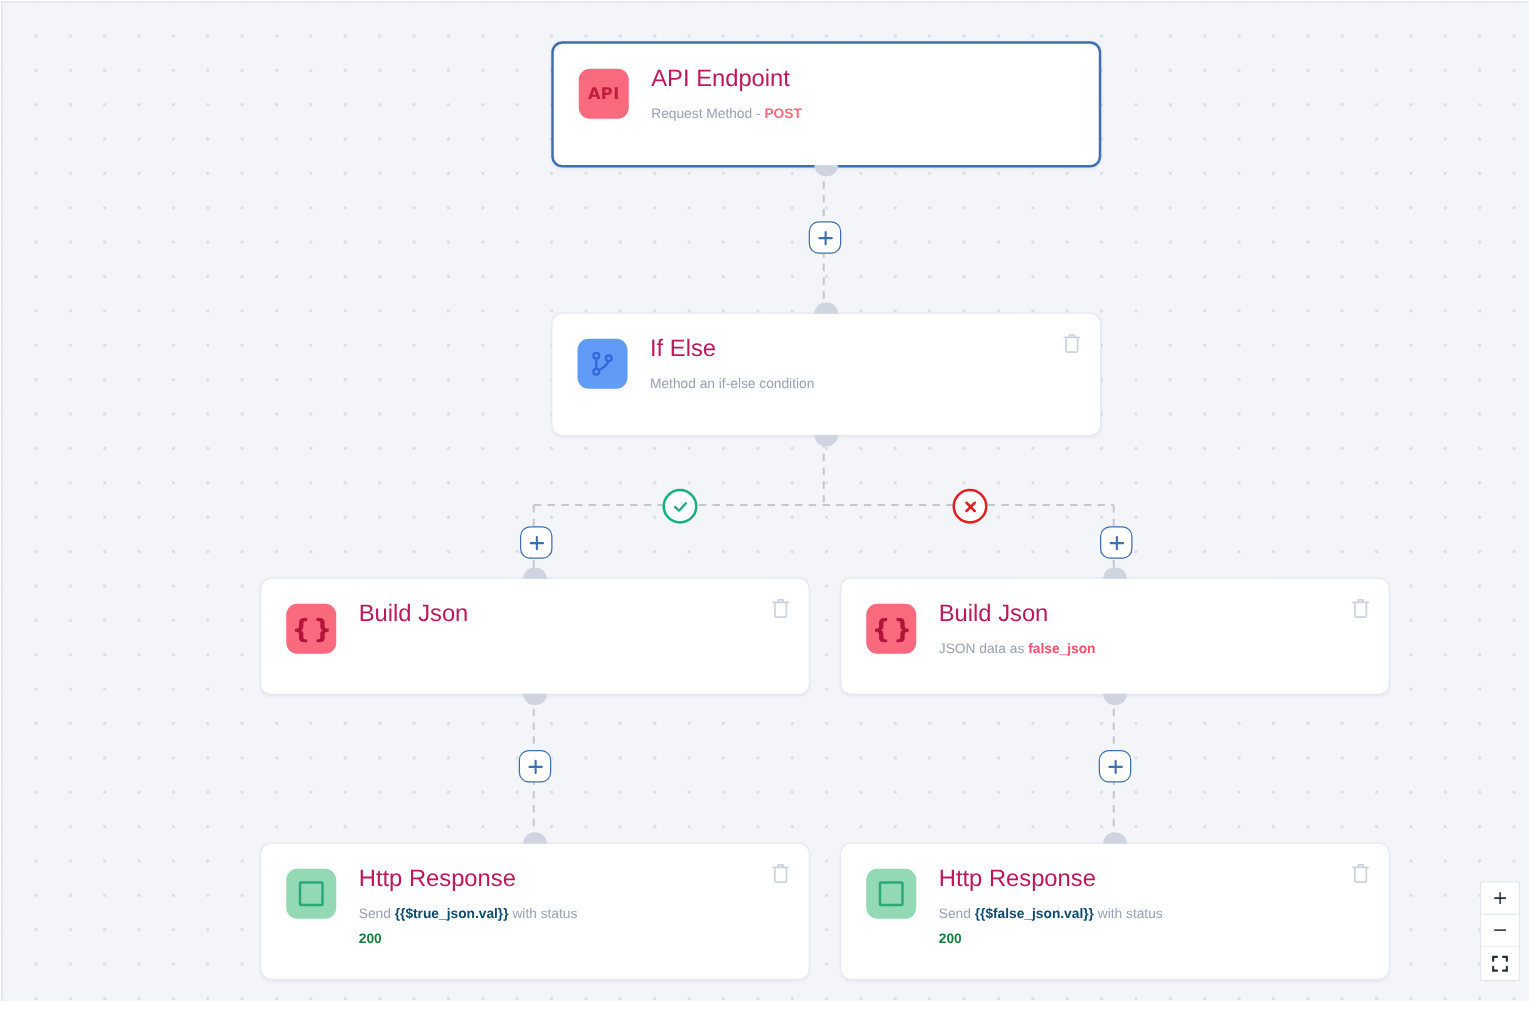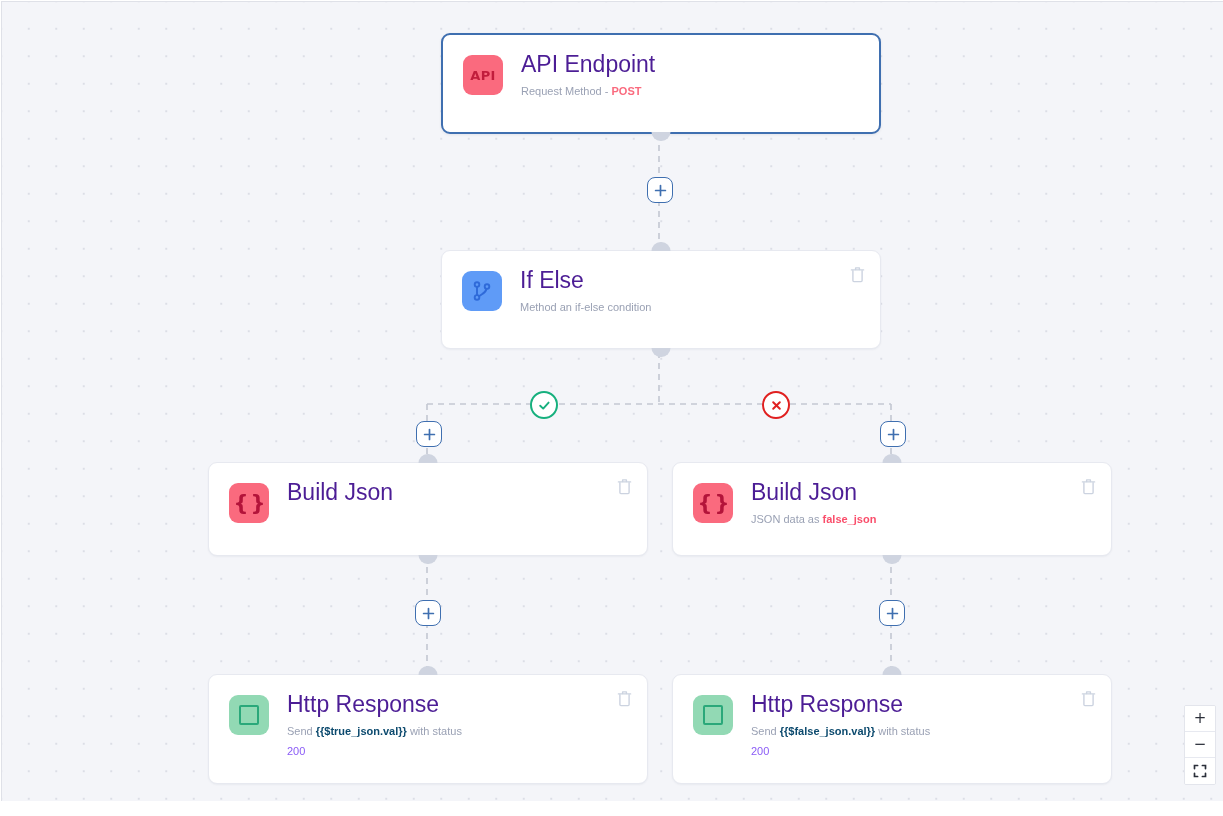--- a/index.html
+++ b/index.html
@@ -103,36 +103,36 @@
     box-sizing: border-box;
   }
 
   .node-body {
     margin-left: 18px;
     flex: 1 1 auto;
     min-width: 0;
   }
 
   .node-title {
-    font-size: 23px;
-    color: #4c1d95;
+    font-size: 19px;
+    color: #be185d;
     line-height: 22px;
     margin-bottom: 6px;
     white-space: nowrap;
   }
 
   .node-sub {
     font-size: 11px;
     color: #9aa1b4;
     line-height: 20px;
   }
   .sub-post   { color: #fa6a7e; font-weight: bold; }
   .sub-json   { color: #fa4e6b; font-weight: bold; }
   .sub-tpl    { color: #0c4a6e; font-weight: bold; }
-  .sub-status { color: #8b5cf6; font-weight: normal; }
+  .sub-status { color: #15803d; font-weight: bold; }
 
   .node-delete {
     position: absolute;
     top: 12px;
     right: 12px;
     width: 22px;
     height: 22px;
     display: flex;
     align-items: center;
     justify-content: center;

